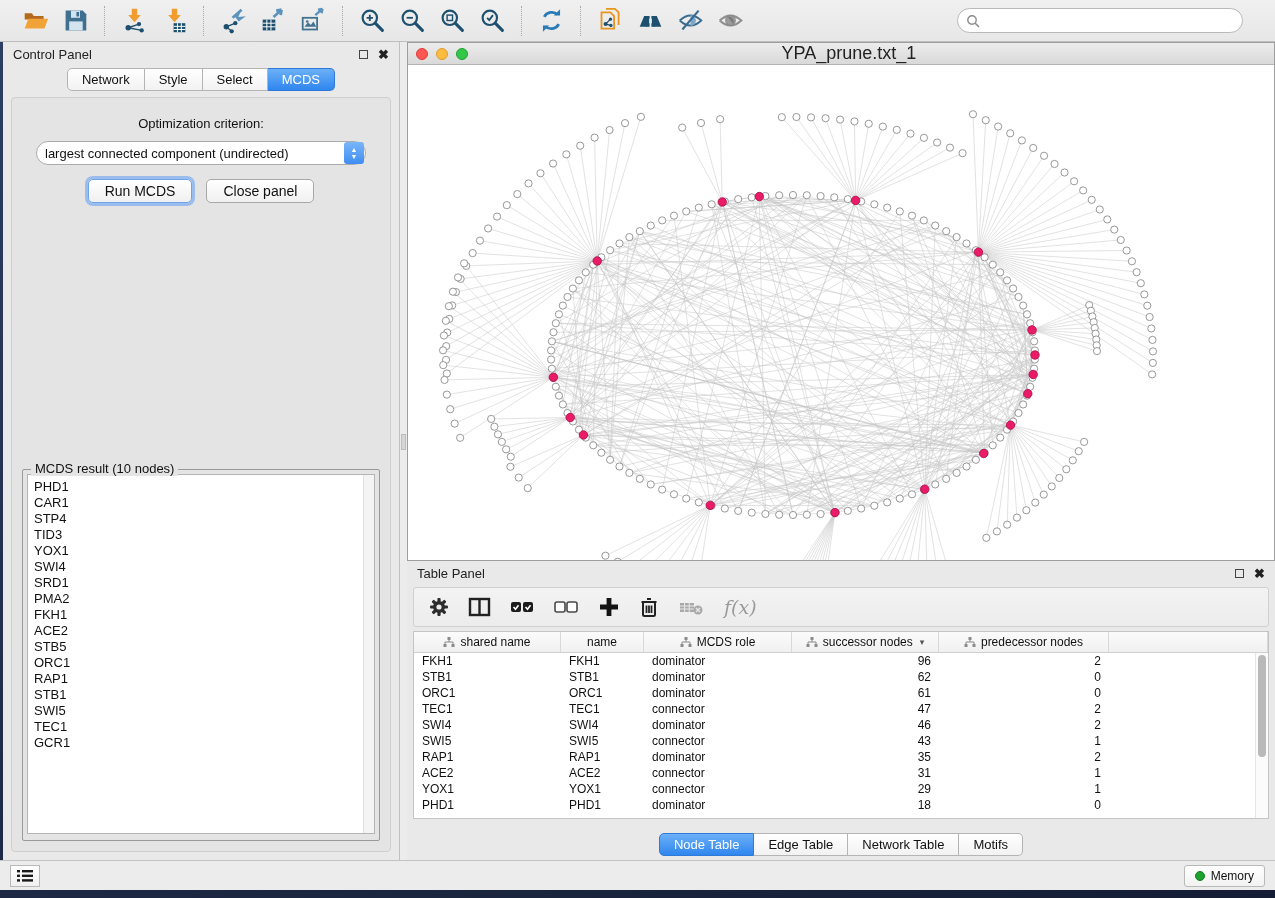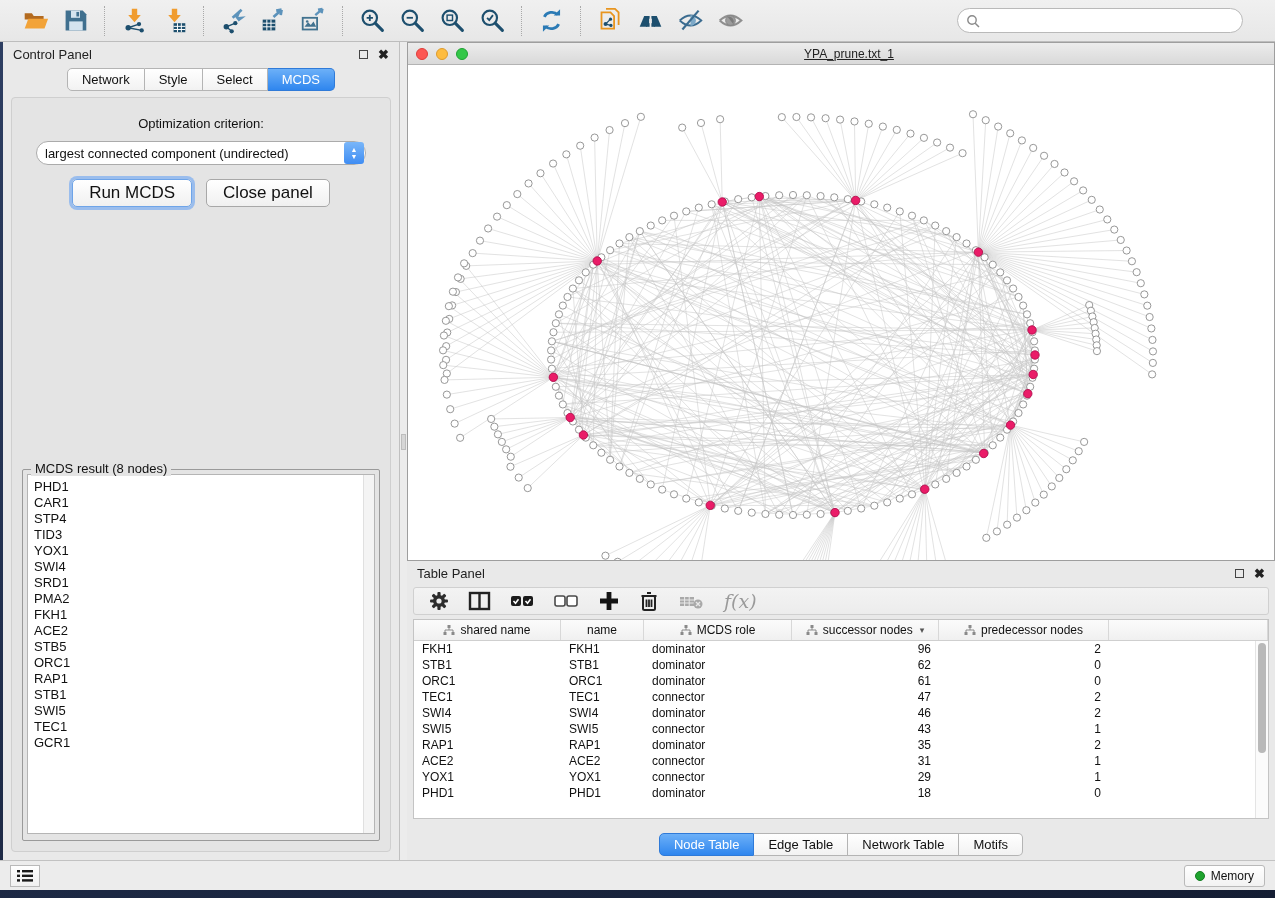--- a/index.html
+++ b/index.html
@@ -57,21 +57,21 @@
   }
   .selectbox .val { flex:1; padding:0 8px; white-space:nowrap; overflow:hidden; }
   .stepper {
     width:20px; height:22px; border-radius:3px; margin-right:1px;
     background:linear-gradient(#79b6f9,#3f8df3); display:flex; flex-direction:column;
     align-items:center; justify-content:center; color:#fff; font-size:7px; line-height:7px;
   }
   .btnrow { display:flex; justify-content:center; gap:14px; margin-top:14px; }
   .btn {
     background:linear-gradient(#ffffff,#f0f0f0); border:1px solid #a8a8a8; border-radius:5px;
-    font-size:17px; padding:3px 16px; color:#111;
+    font-size:14px; padding:3px 16px; color:#111;
   }
   .btn.focus { box-shadow:0 0 0 3px rgba(92,156,244,.55); border-color:#6ea4e8; }
   .result-fieldset {
     margin-top:auto; height:372px; border:1px solid #9a9a9a; border-radius:2px;
     background:#e4e4e4; padding:4px 4px 6px 4px; position:relative;
   }
   .result-legend { position:absolute; top:-9px; left:8px; background:#e4e4e4; padding:0 4px; font-size:13px; }
   .result-list { background:#fff; border:1px solid #b5b5b5; height:100%; overflow:hidden; display:flex; }
   .result-items { flex:1; padding:4px 6px; font-size:13px; line-height:16px; }
   .vtrack { width:11px; background:#f4f4f4; border-left:1px solid #e0e0e0; }
@@ -87,27 +87,27 @@
   .netwin { height:519px; display:flex; flex-direction:column; border:1px solid #9e9e9e; }
   .net-titlebar {
     height:22px; background:linear-gradient(#ececec,#d9d9d9); border-bottom:1px solid #b3b3b3;
     display:flex; align-items:center; padding:0 8px; position:relative;
   }
   .lights { display:flex; gap:8px; }
   .light { width:12px; height:12px; border-radius:50%; }
   .light.red { background:#fc5753; border:1px solid #df3e3a; }
   .light.yellow { background:#fdbc40; border:1px solid #de9b2d; }
   .light.green { background:#33c748; border:1px solid #1fa233; }
-  .net-title { position:absolute; left:16px; right:0; text-align:center; font-size:12px; color:#222;text-decoration:underline; }
+  .net-title { position:absolute; left:16px; right:0; text-align:center; font-size:18px; color:#222; }
   .netcanvas { flex:1; background:#fff; overflow:hidden; }
 
   
   .tpanel { flex:1; background:#e9e9e9; display:flex; flex-direction:column; }
   .ttoolbar {
-    margin:2px 6px 0 6px; height:28px; background:linear-gradient(#f3f3f3,#ececec);
+    margin:2px 6px 0 6px; height:40px; background:linear-gradient(#f3f3f3,#ececec);
     border:1px solid #d0d0d0; border-radius:3px; display:flex; align-items:center; gap:18px; padding:0 14px;
   }
   .ttool { display:flex; align-items:center; justify-content:center; }
   .fx { font-family:"DejaVu Serif", serif; font-style:italic; font-size:19px; color:#9a9a9a; }
   .tablewrap { margin:4px 6px 0 6px; background:#fff; border:1px solid #c4c4c4; flex:1; display:flex; flex-direction:column; overflow:hidden; position:relative; }
   .thead { display:flex; height:21px; background:linear-gradient(#fbfbfb,#f0f0f0); border-bottom:1px solid #cfcfcf; font-size:12px; }
   .th { display:flex; align-items:center; justify-content:center; gap:5px; border-right:1px solid #d8d8d8; color:#111; }
   .th .chev { color:#555; font-size:9px; margin-left:2px; }
   .trow { display:flex; height:16px; font-size:12px; align-items:center; }
   .td { padding:0 8px; white-space:nowrap; overflow:hidden; }
@@ -313,21 +313,21 @@
         <span class="stepper">
             <span>▲</span>
             <span>▼</span>
           </span>
       </div>
       <div class="btnrow">
         <button class="btn focus">Run MCDS</button>
         <button class="btn">Close panel</button>
       </div>
       <div class="result-fieldset">
-        <span class="result-legend">MCDS result (8 nodes)</span>
+        <span class="result-legend">MCDS result (10 nodes)</span>
         <div class="result-list">
           <div class="result-items" id="mcds-list">
               <div>PHD1</div>
               <div>CAR1</div>
               <div>STP4</div>
               <div>TID3</div>
               <div>YOX1</div>
               <div>SWI4</div>
               <div>SRD1</div>
               <div>PMA2</div>

